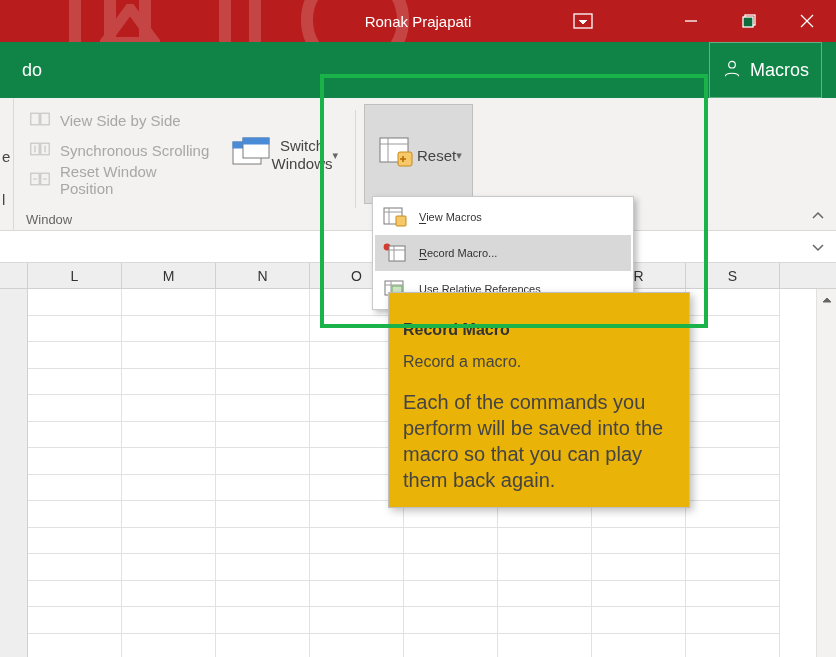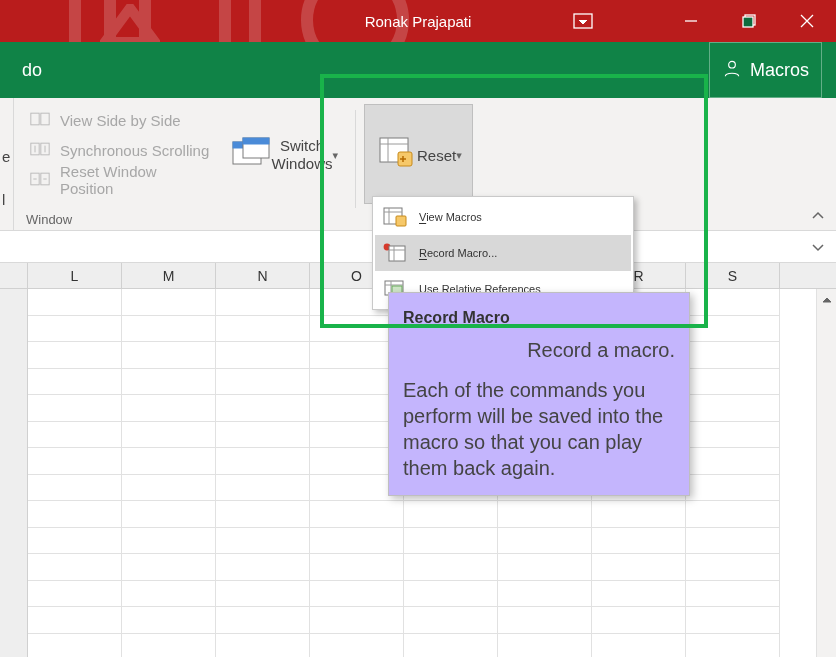--- a/index.html
+++ b/index.html
@@ -117,25 +117,25 @@
   .menuitem {
     display: flex; align-items: center; gap: 12px; height: 36px; padding: 0 8px;
     font-size: 11px; color: #333;
   }
   .menuitem.hovered { background: #d8d8d8; }
   .menuitem .mi-ico { width: 24px; height: 22px; display: flex; align-items: center; justify-content: center; }
 
   
   .tooltip {
     position: absolute; left: 388px; top: 292px; width: 302px;
-    background: #c4b5fd; border: 1px solid #bfbfbf; box-shadow: 3px 3px 8px rgba(0,0,0,.25);
-    z-index: 30; padding: 16px 14px 14px;
+    background: #eab308; border: 1px solid #bfbfbf; box-shadow: 3px 3px 8px rgba(0,0,0,.25);
+    z-index: 30; padding: 28px 14px 14px;
   }
   .tooltip .tt-title { font-weight: 700; font-size: 16px; margin-bottom: 10px; color: #333; }
-  .tooltip .tt-line { font-size: 20px; color: #444; line-height: 26px; margin-bottom: 14px; text-align: right; }
+  .tooltip .tt-line { font-size: 16px; color: #444; line-height: 26px; margin-bottom: 14px; }
   .tooltip .tt-body { font-size: 20px; color: #444; line-height: 26px; }
 
   
   .callout {
     position: absolute; left: 320px; top: 74px; width: 388px; height: 254px;
     border: 4px solid #19b34a; z-index: 40; pointer-events: none;
   }
 
   
   .ak { text-decoration: underline; text-underline-offset: 2px; }

